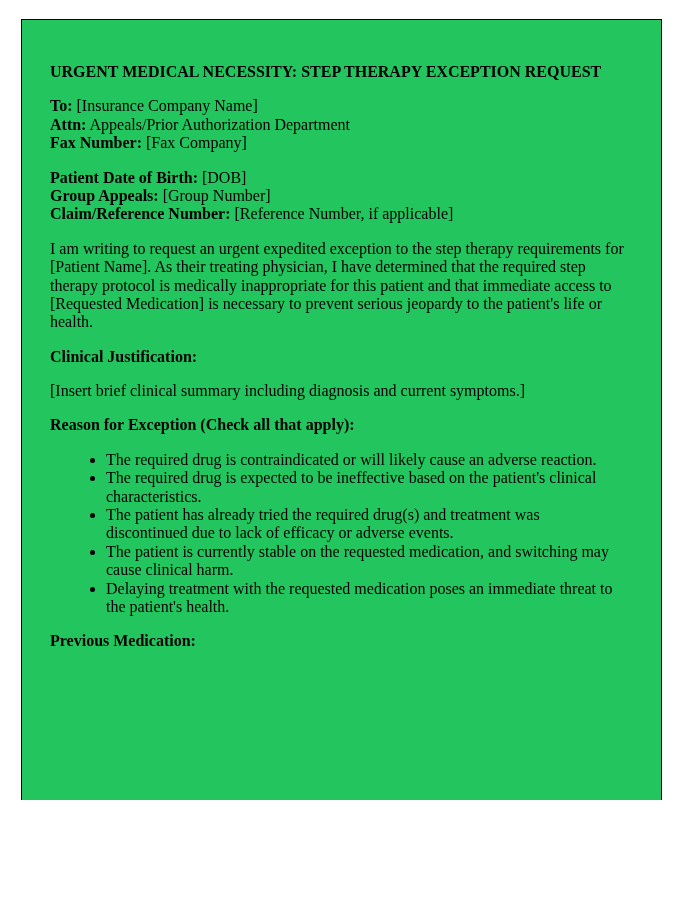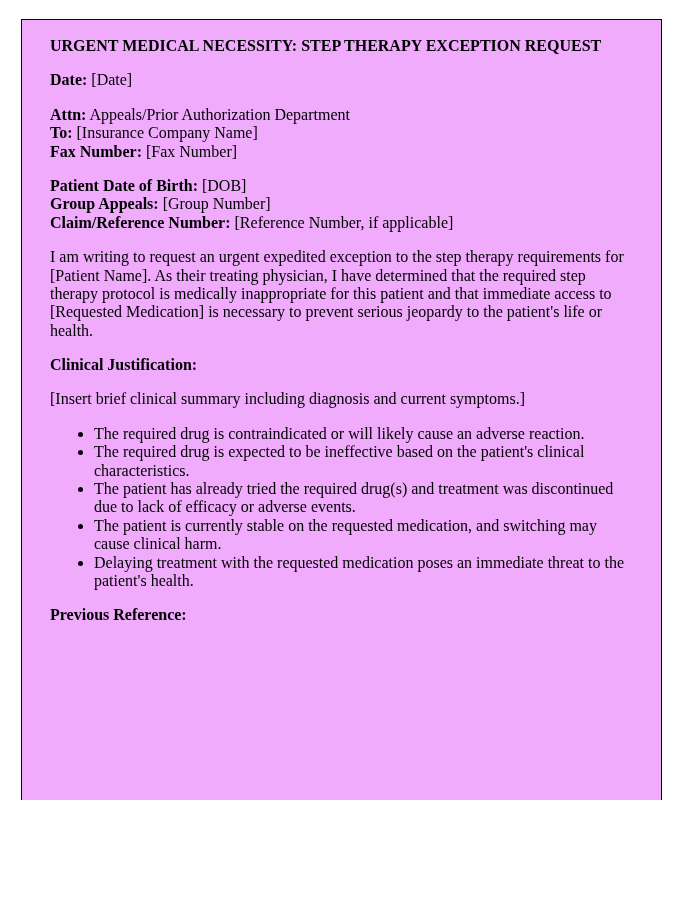--- a/index.html
+++ b/index.html
@@ -15,73 +15,67 @@
     line-height: 1.15;
     color: #000000;
   }
   .document {
     box-sizing: border-box;
     margin: 19px 0 0 21px;
     width: 641px;
     height: 781px;
     border: 1px solid #000000;
     border-bottom: none;
-    padding: 1px 28px;
+    padding: 27px 28px;
     overflow: hidden;
-    background: #f0abfc;
+    background: #22c55e;
   }
   .document p {
     margin: 16px 0;
   }
   .field-group {
     margin: 16px 0;
   }
   .field-line {
     margin: 0;
   }
   .doc-title {
     font-weight: bold;
   }
   .heading {
     font-weight: bold;
   }
   ul.reason-list {
-    margin: 16px 4px;
+    margin: 16px 16px;
     padding-left: 40px;
   }
   ul.reason-list li {
     margin: 0;
   }
 </style>
 </head>
 <body>
 
 <div class="document">
 
   <p class="doc-title">URGENT MEDICAL NECESSITY: STEP THERAPY EXCEPTION REQUEST</p>
 
+
   <div class="field-group">
     <div class="field-line">
-      <strong>Date:</strong>
-      <span>[Date]</span>
+      <strong>To:</strong>
+      <span>[Insurance Company Name]</span>
     </div>
-  </div>
-
-  <div class="field-group">
     <div class="field-line">
       <strong>Attn:</strong>
       <span>Appeals/Prior Authorization Department</span>
     </div>
     <div class="field-line">
-      <strong>To:</strong>
-      <span>[Insurance Company Name]</span>
-    </div>
-    <div class="field-line">
       <strong>Fax Number:</strong>
-      <span>[Fax Number]</span>
+      <span>[Fax Company]</span>
     </div>
   </div>
 
   <div class="field-group">
     <div class="field-line">
       <strong>Patient Date of Birth:</strong>
       <span>[DOB]</span>
     </div>
     <div class="field-line">
       <strong>Group Appeals:</strong>
@@ -94,24 +88,25 @@
   </div>
 
 
 
   <p>I am writing to request an urgent expedited exception to the step therapy requirements for [Patient Name]. As their treating physician, I have determined that the required step therapy protocol is medically inappropriate for this patient and that immediate access to [Requested Medication] is necessary to prevent serious jeopardy to the patient's life or health.</p>
 
   <p class="heading">Clinical Justification:</p>
 
   <p>[Insert brief clinical summary including diagnosis and current symptoms.]</p>
 
+  <p class="heading">Reason for Exception (Check all that apply):</p>
 
   <ul class="reason-list">
     <li>The required drug is contraindicated or will likely cause an adverse reaction.</li>
     <li>The required drug is expected to be ineffective based on the patient's clinical characteristics.</li>
     <li>The patient has already tried the required drug(s) and treatment was discontinued due to lack of efficacy or adverse events.</li>
     <li>The patient is currently stable on the requested medication, and switching may cause clinical harm.</li>
     <li>Delaying treatment with the requested medication poses an immediate threat to the patient's health.</li>
   </ul>
 
-  <p class="heading">Previous Reference:</p>
+  <p class="heading">Previous Medication:</p>
 
 </div>
 
 </body></html>

